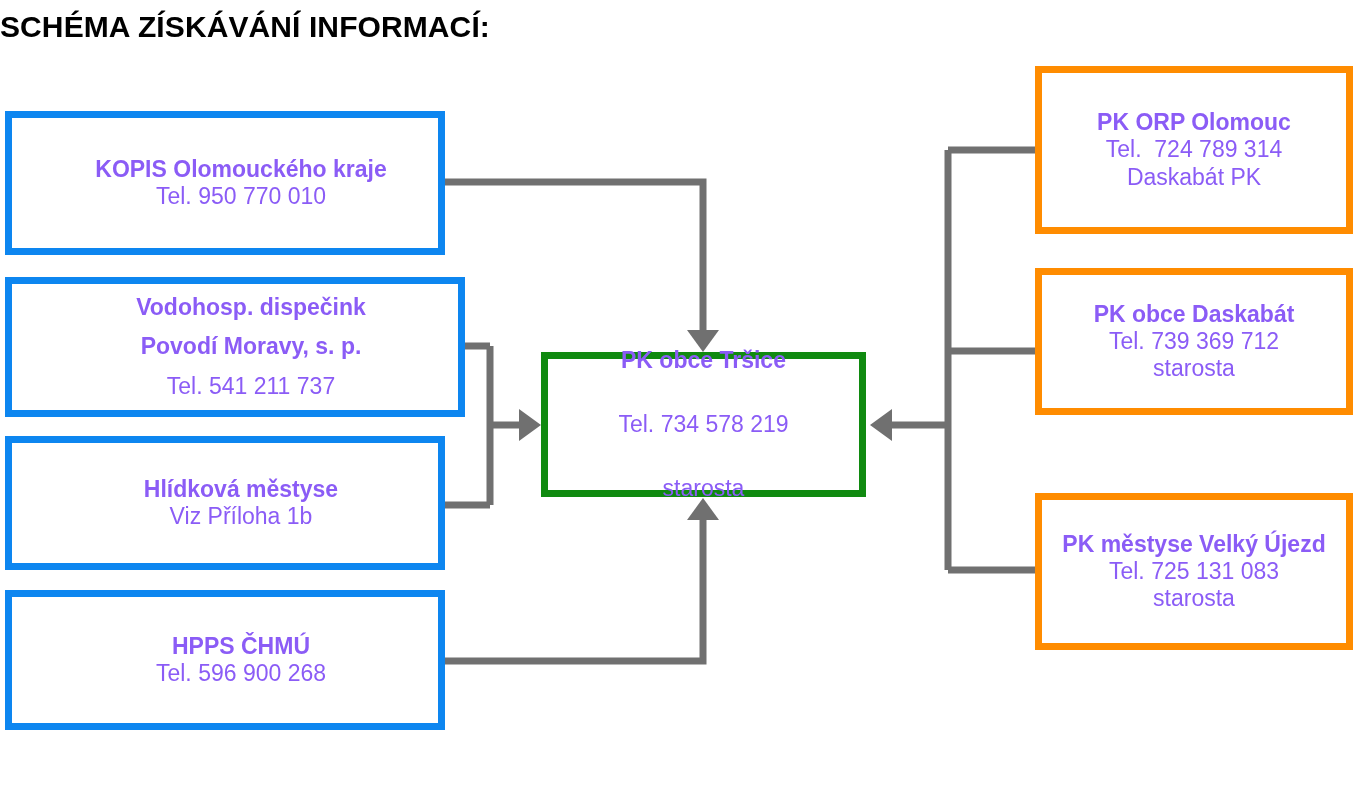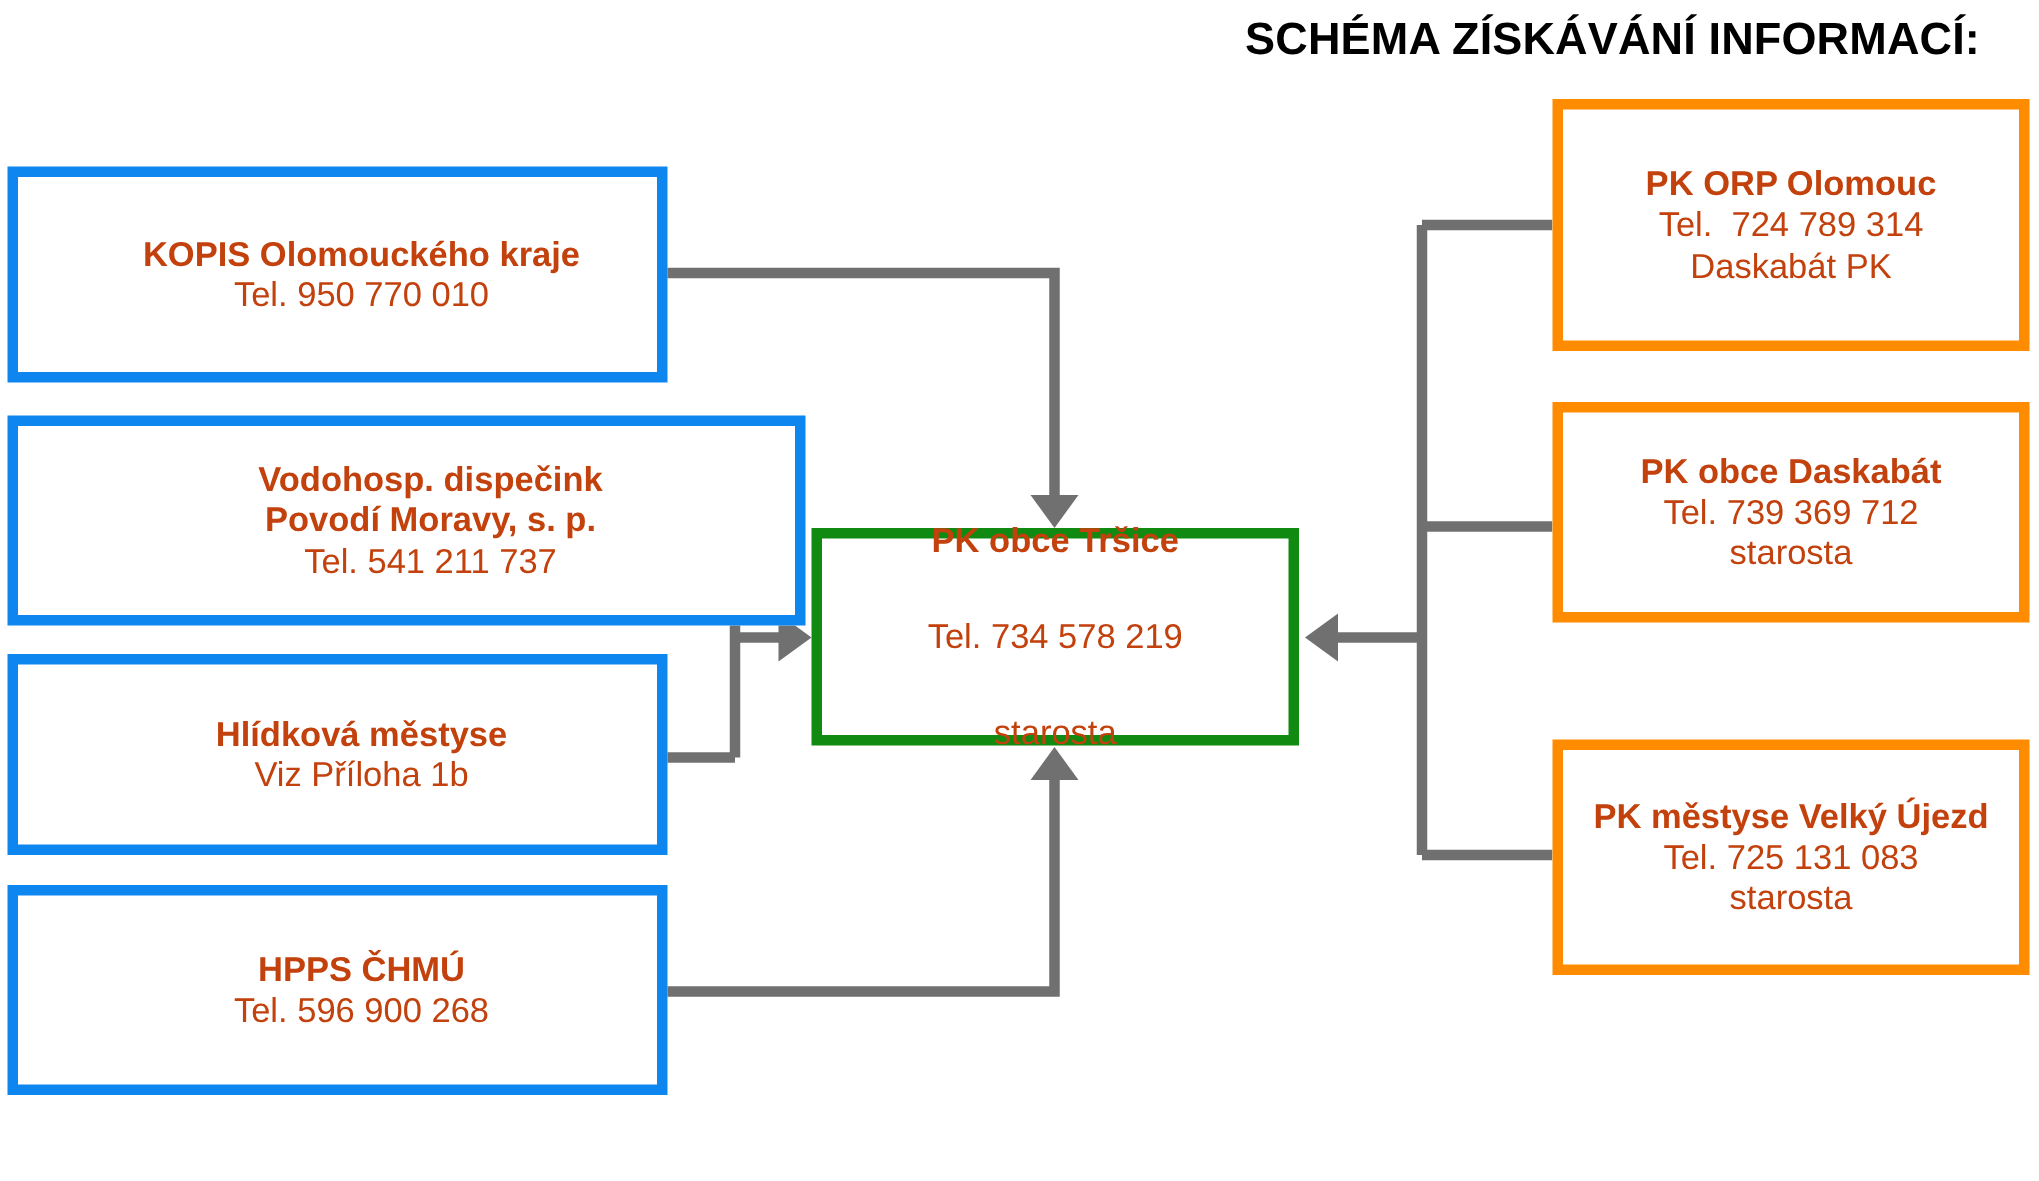--- a/index.html
+++ b/index.html
@@ -23,36 +23,36 @@
     top: 0;
     width: 1359px;
     height: 787px;
     pointer-events: none;
   }
   .title {
     position: absolute;
     left: 0;
     top: 10px;
     width: 1320px;
-    text-align: right;
+    text-align: left;
     font-size: 30px;
     font-weight: bold;
     color: #000000;
     letter-spacing: 0.1px;
   }
   .node {
     position: absolute;
     box-sizing: border-box;
     background: #ffffff;
     display: flex;
     flex-direction: column;
     align-items: center;
     justify-content: center;
     text-align: center;
-    color: #c2410c;
+    color: #8b5cf6;
     line-height: 1.18;
   }
   .node .l-bold {
     font-weight: bold;
     font-size: 23px;
     white-space: pre;
   }
   .node .l-norm {
     font-weight: normal;
     font-size: 23px;
@@ -93,21 +93,21 @@
       <polygon points="519,409 519,441 541,425"></polygon>
       <polygon points="892,409 892,441 870,425"></polygon>
     </g>
   </svg>
 
   <div class="node blue" style="left:5px; top:111px; width:440px; height:144px;">
     <div class="l-bold">KOPIS Olomouckého kraje</div>
     <div class="l-norm">Tel. 950 770 010</div>
   </div>
 
-  <div class="node blue" style="left:5px; top:277px; width:532px; height:140px;">
+  <div class="node blue" style="left:5px; top:277px; width:460px; height:140px;gap:12px;">
     <div class="l-bold">Vodohosp. dispečink</div>
     <div class="l-bold">Povodí Moravy, s. p.</div>
     <div class="l-norm">Tel. 541 211 737</div>
   </div>
 
   <div class="node blue" style="left:5px; top:436px; width:440px; height:134px;">
     <div class="l-bold">Hlídková městyse</div>
     <div class="l-norm">Viz Příloha 1b</div>
   </div>
 

